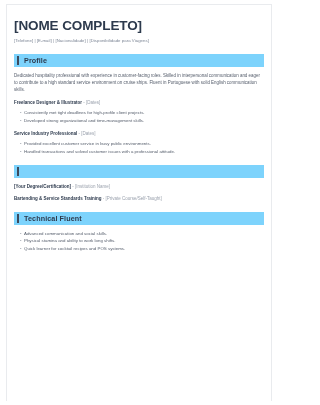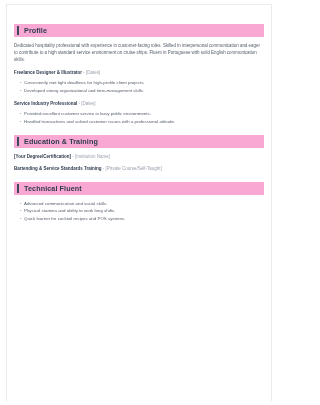--- a/index.html
+++ b/index.html
@@ -54,21 +54,21 @@
     color: #7b8494;
     line-height: 7px;
     margin-top: 4px;
     letter-spacing: 0.05px;
     white-space: nowrap;
   }
 
   
   .section-head {
     position: relative;
-    background: #f9a8d4;
+    background: #7dd3fc;
     height: 13px;
     margin-top: 10px;
     margin-bottom: 5px;
     display: flex;
     align-items: center;
     width: 250px;
   }
   .section-accent {
     width: 2px;
     height: 9px;
@@ -144,20 +144,24 @@
   .edu-entry:first-child { margin-top: 2px; }
 </style>
 </head>
 <body>
 
 <div class="page">
   <div class="page-frame"></div>
 
   <div class="content">
 
+    <div>
+      <div class="doc-title">[NOME COMPLETO]</div>
+      <div class="contact-line">[Telefone] | [E-mail] | [Nacionalidade] | [Disponibilidade para Viagens]</div>
+    </div>
 
     <div class="section-head">
       <div class="section-accent"></div>
       <div class="section-title">Profile</div>
     </div>
     <p class="body-text">Dedicated hospitality professional with experience in customer-facing roles. Skilled in interpersonal communication and eager to contribute to a high standard service environment on cruise ships. Fluent in Portuguese with solid English communication skills.</p>
 
 
     <div class="entry">
       <div class="entry-heading">
@@ -174,21 +178,20 @@
         <span class="role">Service Industry Professional</span><span class="sep"> - </span><span class="meta">[Dates]</span>
       </div>
       <ul class="bullets">
         <li>Provided excellent customer service in busy public environments.</li>
         <li>Handled transactions and solved customer issues with a professional attitude.</li>
       </ul>
     </div>
 
     <div class="section-head">
       <div class="section-accent"></div>
-      <div class="section-title">Education &amp; Training</div>
     </div>
 
     <div class="edu-entry">
       <div class="entry-heading">
         <span class="role">[Your Degree/Certification]</span><span class="sep"> - </span><span class="meta">[Institution Name]</span>
       </div>
     </div>
 
     <div class="edu-entry">
       <div class="entry-heading">

